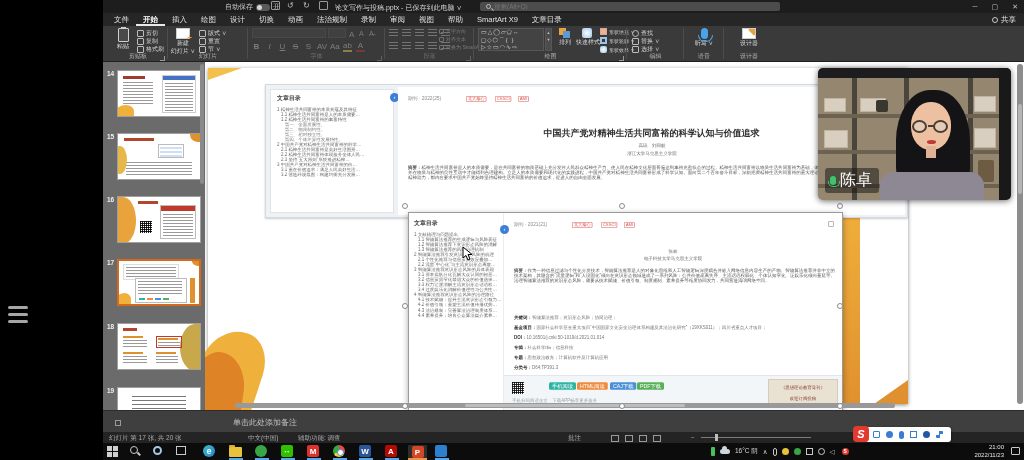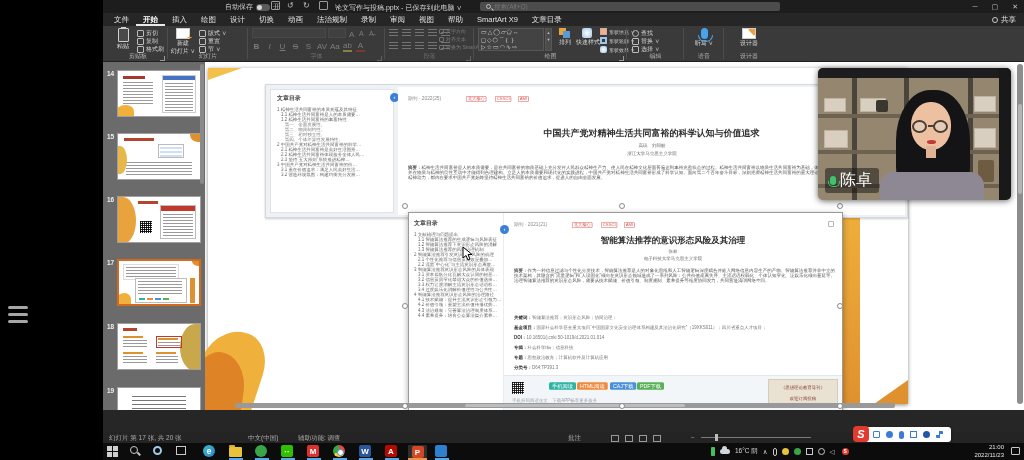--- a/index.html
+++ b/index.html
@@ -569,21 +569,20 @@
           <div class="abs" style="left:95px;top:0;right:0;bottom:0">
             <div class="phead" style="left:10px;top:6px">
               <span class="pmeta">期刊 · 2021(21)</span>
               <span class="tag">北大核心</span>
               <span class="tag">CSSCI</span>
               <span class="tag">AMI</span>
             </div>
             <div class="hicons" style="right:8px;top:8px">
                 <span class="hic"></span>
               </div>
-            <div class="ptitle" style="top:22px;font-size:8.5px">智能算法推荐的意识形态风险及其治理</div>
             <div class="pcenter" style="top:36px"><span>张林</span></div>
             <div class="pcenter" style="top:43px"><span>电子科技大学马克思主义学院</span></div>
             <div class="pabs" style="left:10px;right:6px;top:55px;height:44px">
               <div class="sc"><b>摘要：</b><span>作为一种信息过滤与个性化分发技术，智能算法推荐是人的对象化思维和人工智能逻辑深度耦合并嵌入网络信息内容生产的产物。智能算法推荐并非中立的技术架构，其隐含的“流量逻辑”和“人设固化”倾向在意识形态领域造成了一系列风险：公共价值疏离失序、主流话语权弱化、个体认知窄化、泛娱乐化倾向蔓延等。治理智能算法推荐的意识形态风险，需要从技术赋能、价值引领、制度规制、素养提升等维度协同发力，共同营造清朗网络空间。</span></div>
             </div>
             <div class="mrow" style="top:102px"><b>关键词：</b><span>智能算法推荐；意识形态风险；协同治理；</span></div>
             <div class="mrow" style="top:112px"><b>基金项目：</b><span>国家社会科学基金重大项目“中国国家文化安全治理体系构建及其法治化研究”（19XKS011）；四川省重点人才项目；</span></div>
             <div class="mrow" style="top:122px"><b>DOI：</b><span>10.16501/j.cnki.50-1019/d.2021.01.014</span></div>
             <div class="mrow" style="top:132px"><b>专辑：</b><span>社会科学Ⅰ辑；信息科技</span></div>
             <div class="mrow" style="top:142px"><b>专题：</b><span>思想政治教育；计算机软件及计算机应用</span></div>
@@ -620,20 +619,24 @@
       </svg>
 
       <div class="vscroll">
           <div></div>
         </div>
       <div class="hscroll">
           <div></div>
         </div>
     </div>
 
+    <div id="notesbar">
+      <div class="nexp"></div>
+      <span>单击此处添加备注</span>
+    </div>
 
     <div id="statusbar">
       <span class="si" style="left:6px">幻灯片 第 17 张, 共 20 张</span>
       <span class="si" style="left:145px">中文(中国)</span>
       <span class="si" style="left:195px">辅助功能: 调查</span>
       <span class="si" style="left:465px">批注</span>
       <span class="si" style="left:508px">
         <span class="viewic"></span><span class="viewic"></span><span class="viewic"></span><span class="viewic"></span>
       </span>
       <span class="si" style="left:588px">−</span>

